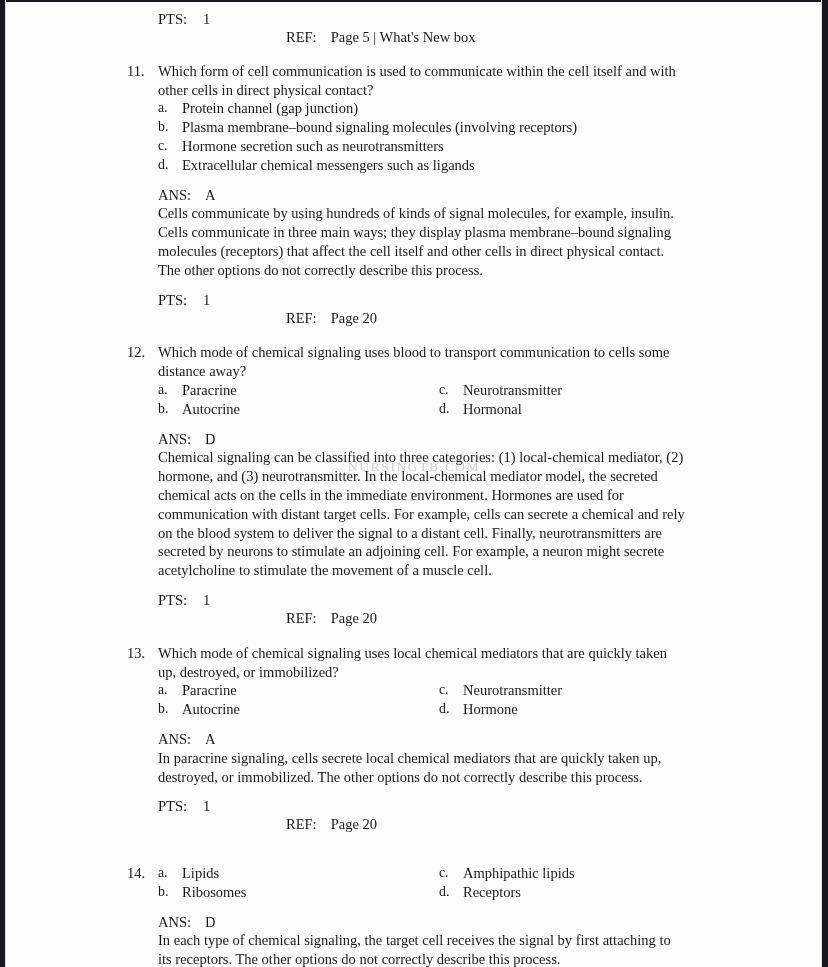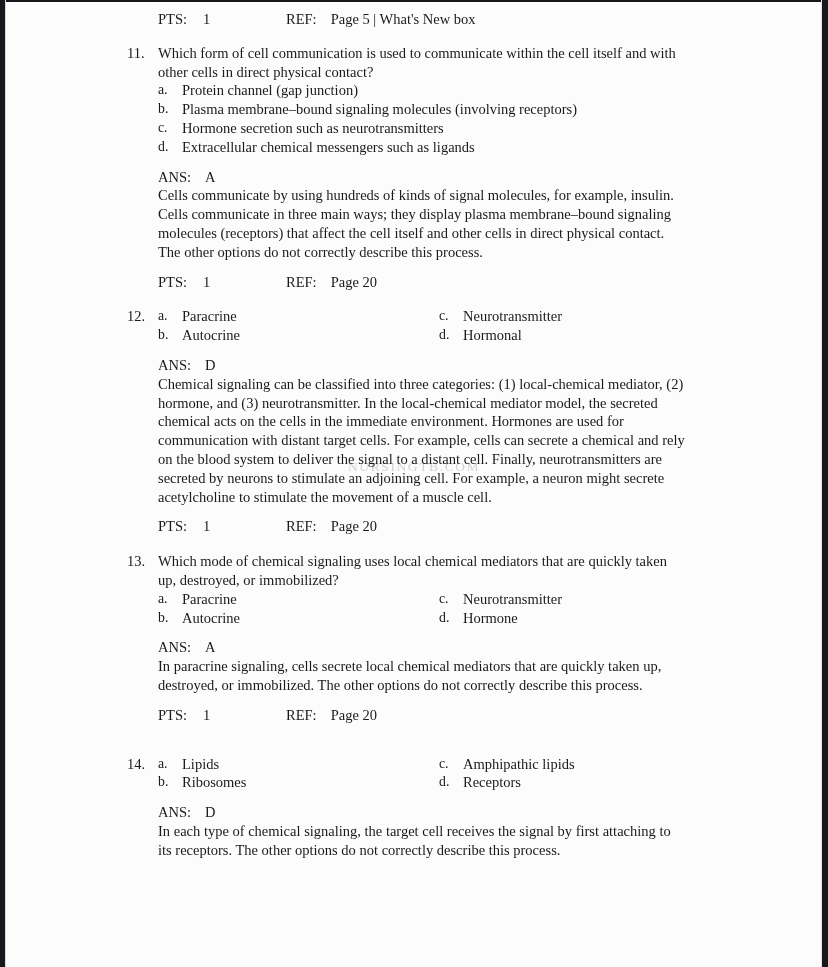--- a/index.html
+++ b/index.html
@@ -38,21 +38,21 @@
     position: absolute;
     left: 127px;
     top: 10px;
     width: 648px;
     z-index: 1;
   }
 
   .meta-row { display: flex; margin-left: 31px; }
   .meta-pts { display: flex; width: 128px; }
   .meta-pts .value { margin-left: 16px; }
-  .meta-ref { display: flex; }
+  .meta-ref { display: flex; margin-top: 18px; }
   .meta-ref .value { margin-left: 14px; }
 
   .question { display: flex; margin-top: 16px; }
   .q-num { width: 31px; flex: none; }
   .q-body { width: 617px; }
   .pre { white-space: pre-line; }
 
   .opt { display: flex; }
   .opt-letter { width: 24px; flex: none; font-size: 13.8px; }
   .opt-row { display: flex; }
@@ -127,20 +127,22 @@
             <span class="label">REF:</span>
             <span class="value">Page 20</span>
           </div>
         </div>
       </div>
     </div>
 
     <div class="question">
       <div class="q-num">12.</div>
       <div class="q-body">
+        <div class="pre">Which mode of chemical signaling uses blood to transport communication to cells some
+distance away?</div>
         <div class="opt-row">
           <div class="opt-left">
             <span class="opt-letter">a.</span>
             <span>Paracrine</span>
           </div>
           <div class="opt-right">
             <span class="opt-letter">c.</span>
             <span>Neurotransmitter</span>
           </div>
         </div>

